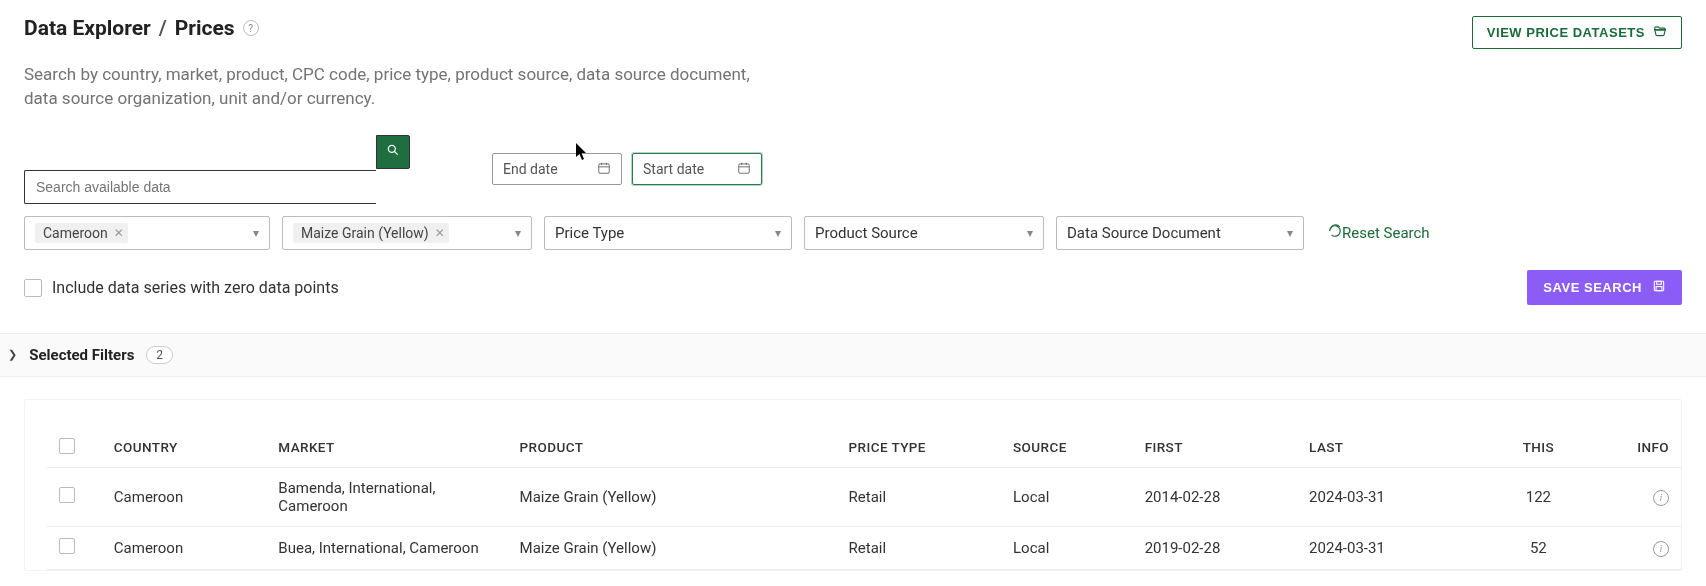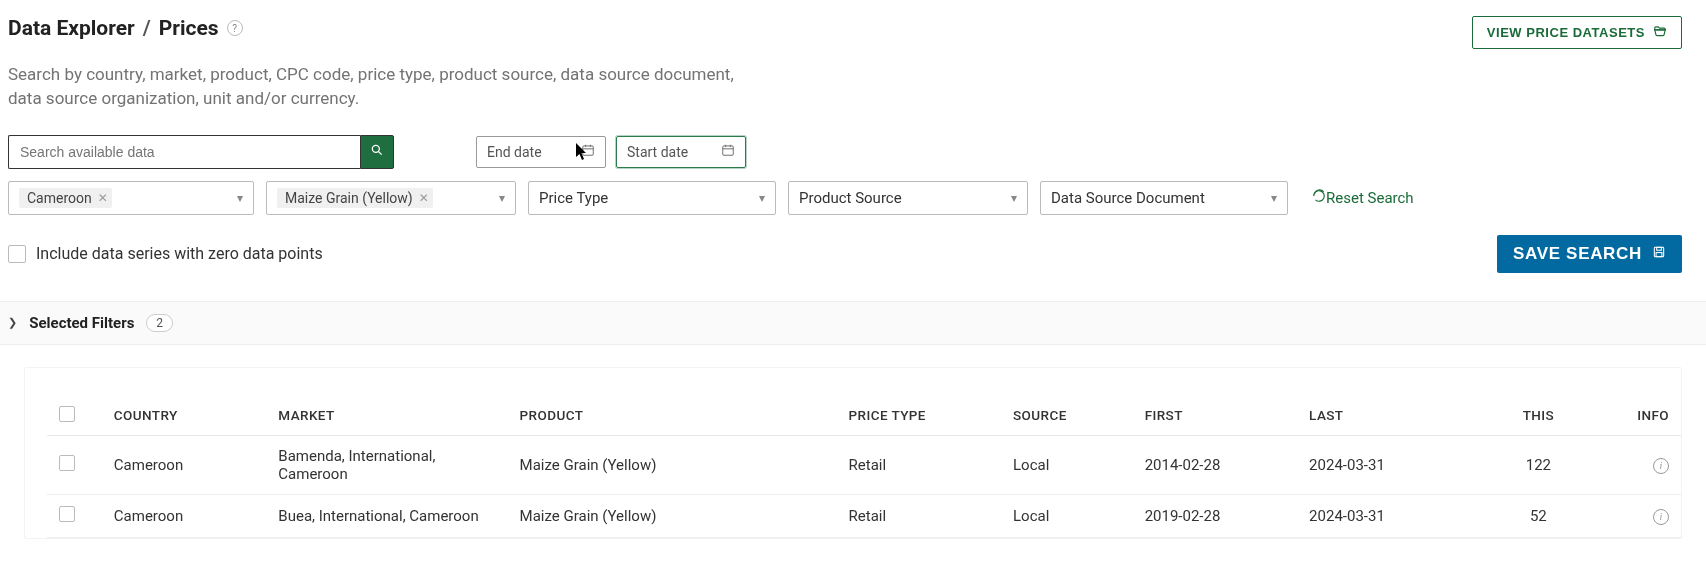--- a/index.html
+++ b/index.html
@@ -3,21 +3,21 @@
 <meta charset="utf-8">
 <style>
   * { box-sizing: border-box; margin: 0; padding: 0; }
   body {
     font-family: -apple-system, BlinkMacSystemFont, "Segoe UI", Roboto, Arial, sans-serif;
     background: #fff;
     color: #222;
     width: 1706px;
     font-size: 14px;
   }
-  .page { padding: 16px 24px 0 8px; }
+  .page { padding: 16px 24px 0 24px; }
   .topbar {
     display: flex;
     justify-content: space-between;
     align-items: flex-start;
   }
   .breadcrumb {
     font-size: 21px;
     font-weight: 700;
     display: flex;
     align-items: center;
@@ -40,25 +40,25 @@
     font-size: 13px;
     border-radius: 2px;
     display: inline-flex;
     align-items: center;
     gap: 8px;
     cursor: pointer;
   }
   .btn-solid {
     border: none;
     color: #fff;
-    background: #0369a1;
+    background: #8b5cf6;
     padding: 9px 16px;
     font-weight: 700;
     letter-spacing: .04em;
-    font-size: 17px;
+    font-size: 13px;
     border-radius: 2px;
     display: inline-flex;
     align-items: center;
     gap: 10px;
     cursor: pointer;
   }
   .desc {
     margin-top: 14px;
     font-size: 17px;
     color: #737373;
@@ -77,20 +77,21 @@
   }
   .search-box input {
     flex: 1;
     height: 34px;
     border: 1px solid #333;
     border-right: none;
     padding: 0 11px;
     font-size: 14px;
     outline: none;
     border-radius: 2px 0 0 2px;
+    margin-top: 35px;
   }
   .search-btn {
     width: 34px; height: 34px;
     border: 1px solid #333;
     background: #1f6e3f;
     color: #fff;
     display:flex; align-items:center; justify-content:center;
     cursor: pointer;
     border-radius: 0 2px 2px 0;
   }

